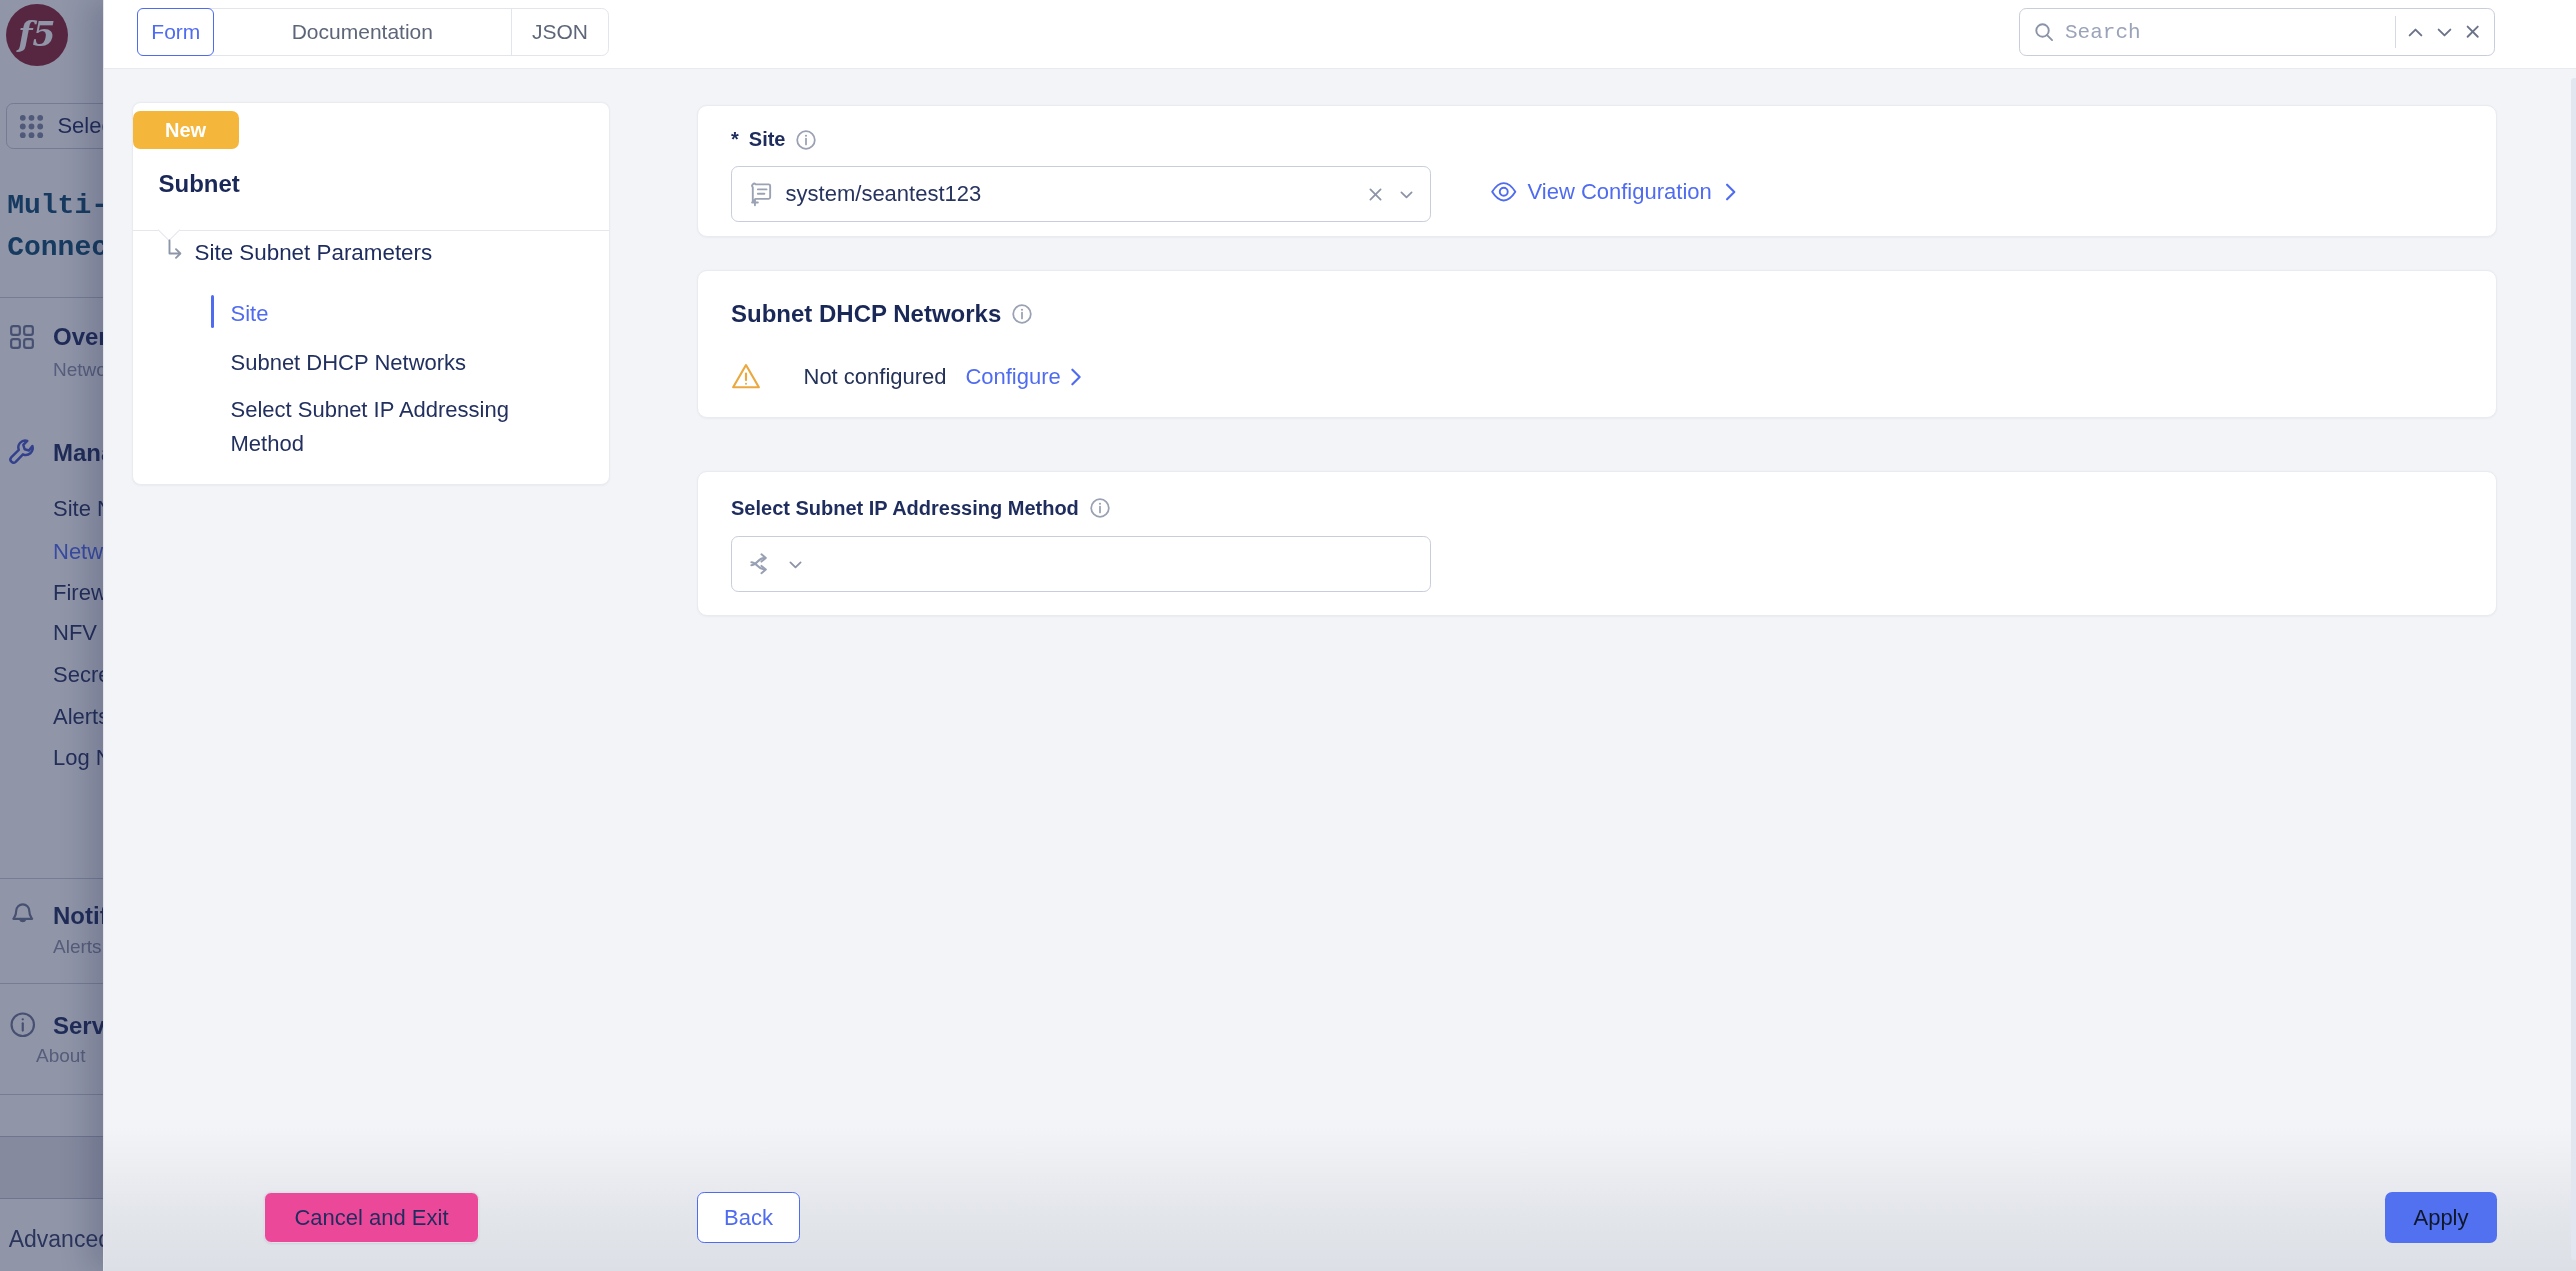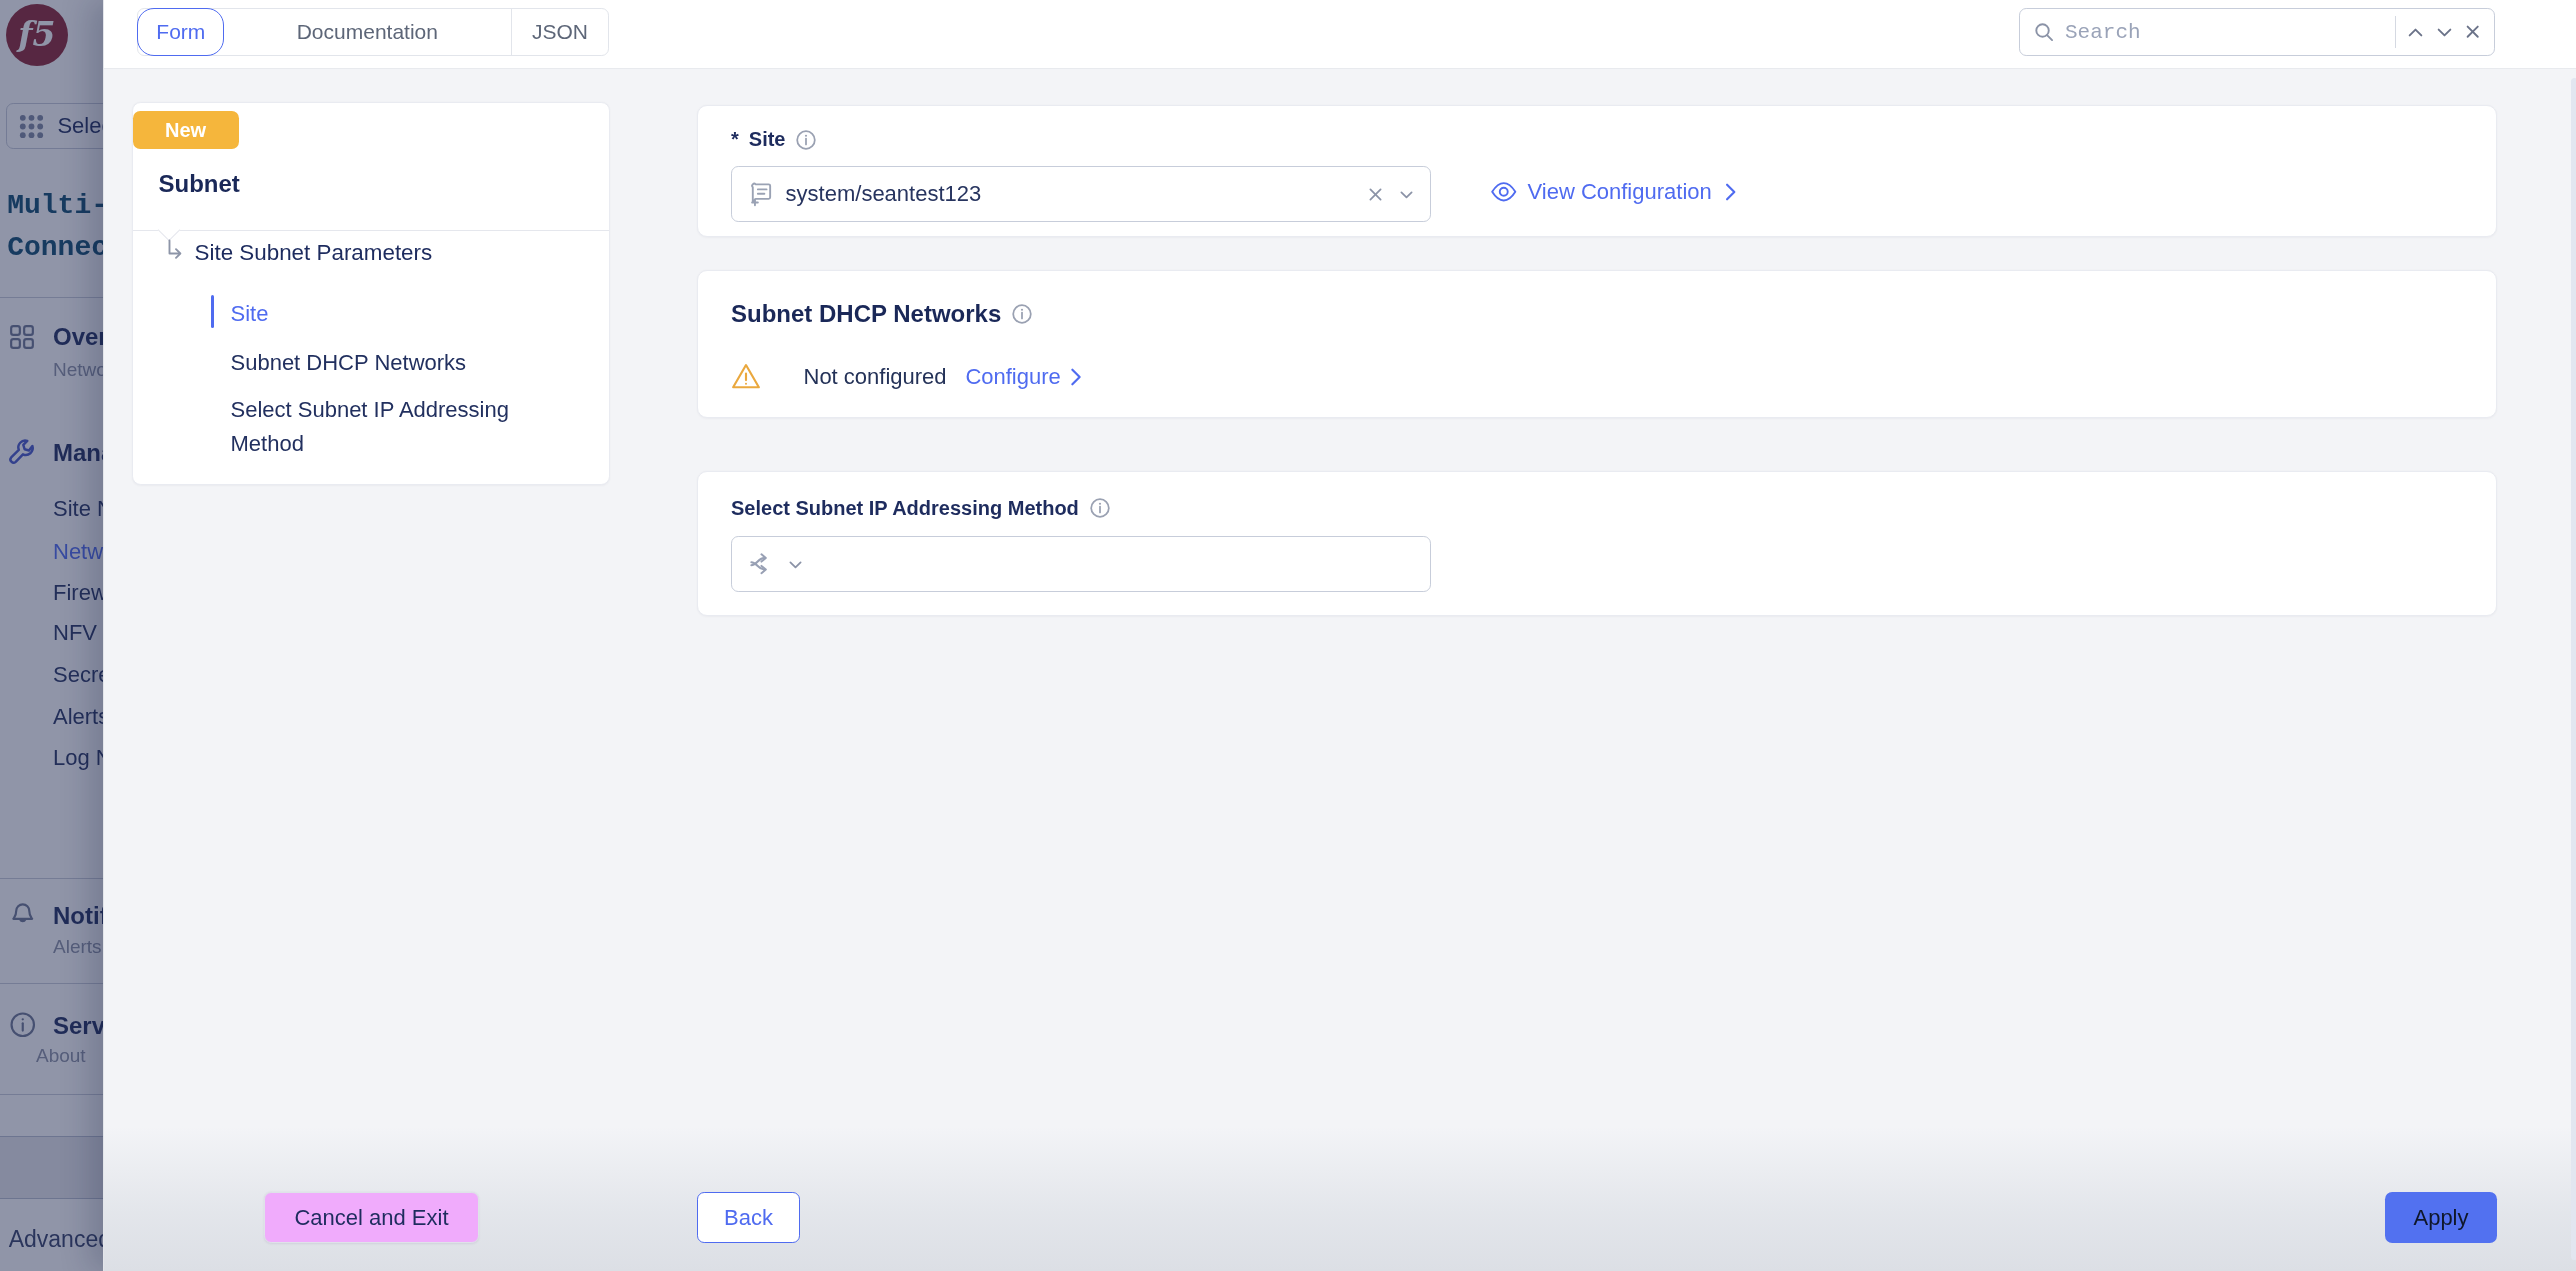--- a/index.html
+++ b/index.html
@@ -29,21 +29,21 @@
 
   
   #drawer { position:absolute; left:103px; top:0; width:2473px; height:1271px; background:#f3f4f7;
      z-index:3; border-left:0.7px solid #e3e5ea; box-shadow:-13px 0 29px rgba(15,25,60,0.20); }
 
   #topbar { position:absolute; left:0; top:0; width:100%; height:69px; background:#ffffff;
      border-bottom:0.7px solid #e8eaee; }
   #tab-group { position:absolute; left:33px; top:8px; width:472px; height:48px;
      border:0.7px solid #e2e5eb; border-radius:7.2px; display:flex; background:#fff; }
   .tab { display:flex; align-items:center; justify-content:center; font-size:21px; color:#5d6678; cursor:pointer; }
-  #tab-form { width:87px; border:1.4px solid #4f6bf0; border-radius:17px; margin:-0.7px; color:#4f6bf0; background:#fff; }
+  #tab-form { width:77px; border:1.4px solid #4f6bf0; border-radius:6px; margin:-0.7px; color:#4f6bf0; background:#fff; }
   #tab-doc { flex:1; border-right:0.7px solid #e2e5eb; }
   #tab-json { width:96px; }
 
   #search-box { position:absolute; left:1915px; top:8px; width:476px; height:48px;
      border:1.4px solid #c7cdda; border-radius:7.2px; background:#fff;
      display:flex; align-items:center; padding:0 13px; gap:10px; }
   #search-input { border:none; outline:none; flex:1; font-size:21px; color:#3a4360; min-width:0;
      font-family:Liberation Mono, monospace; background:transparent; }
   #search-input::placeholder { color:#9aa3b8; }
   .search-div { width:0.7px; height:32px; background:#d5d9e2; }
@@ -85,21 +85,21 @@
      color:#4f6bf0; font-size:22px; cursor:pointer; }
   #status-row { position:absolute; left:33px; top:91px; display:flex; align-items:center; gap:14.5px; }
   #status-text { font-size:22px; color:#243258;margin-left:28px; }
   #configure-link { display:flex; align-items:center; gap:7.2px; color:#4f6bf0; font-size:22px; cursor:pointer; margin-left:4.3px; }
 
   
   #footer-fade { position:absolute; left:0; bottom:0; width:100%; height:145px; pointer-events:none;
      background:linear-gradient(180deg, rgba(220,224,230,0) 0%, rgba(214,218,225,0.55) 60%, #dcdfe5 100%); }
   .btn { position:absolute; top:1192px; height:51px; border-radius:7.2px; display:flex; align-items:center;
      justify-content:center; font-size:22px; cursor:pointer; z-index:5; }
-  #btn-cancel { left:160px; width:215px; background:#f0abfc; border:0.7px solid #dfe2e9; color:#1e2c5e;
+  #btn-cancel { left:160px; width:215px; background:#ec4899; border:0.7px solid #dfe2e9; color:#1e2c5e;
      box-shadow:0 0.7px 2.2px rgba(20,30,60,0.08); }
   #btn-back { left:593px; width:103px; background:#fff; border:1.4px solid #4f6bf0; color:#4f6bf0; }
   #btn-apply { left:2281px; width:112px; background:#5271f0; border:none; color:#0f172a; }
 
   #scroll-thumb { position:absolute; left:2467px; top:78px; width:6.5px; height:1182px;
      background:#e2e6f0; border-radius:3.6px; cursor:pointer; }
 
   svg { display:block; }
 </style>
 </head>

